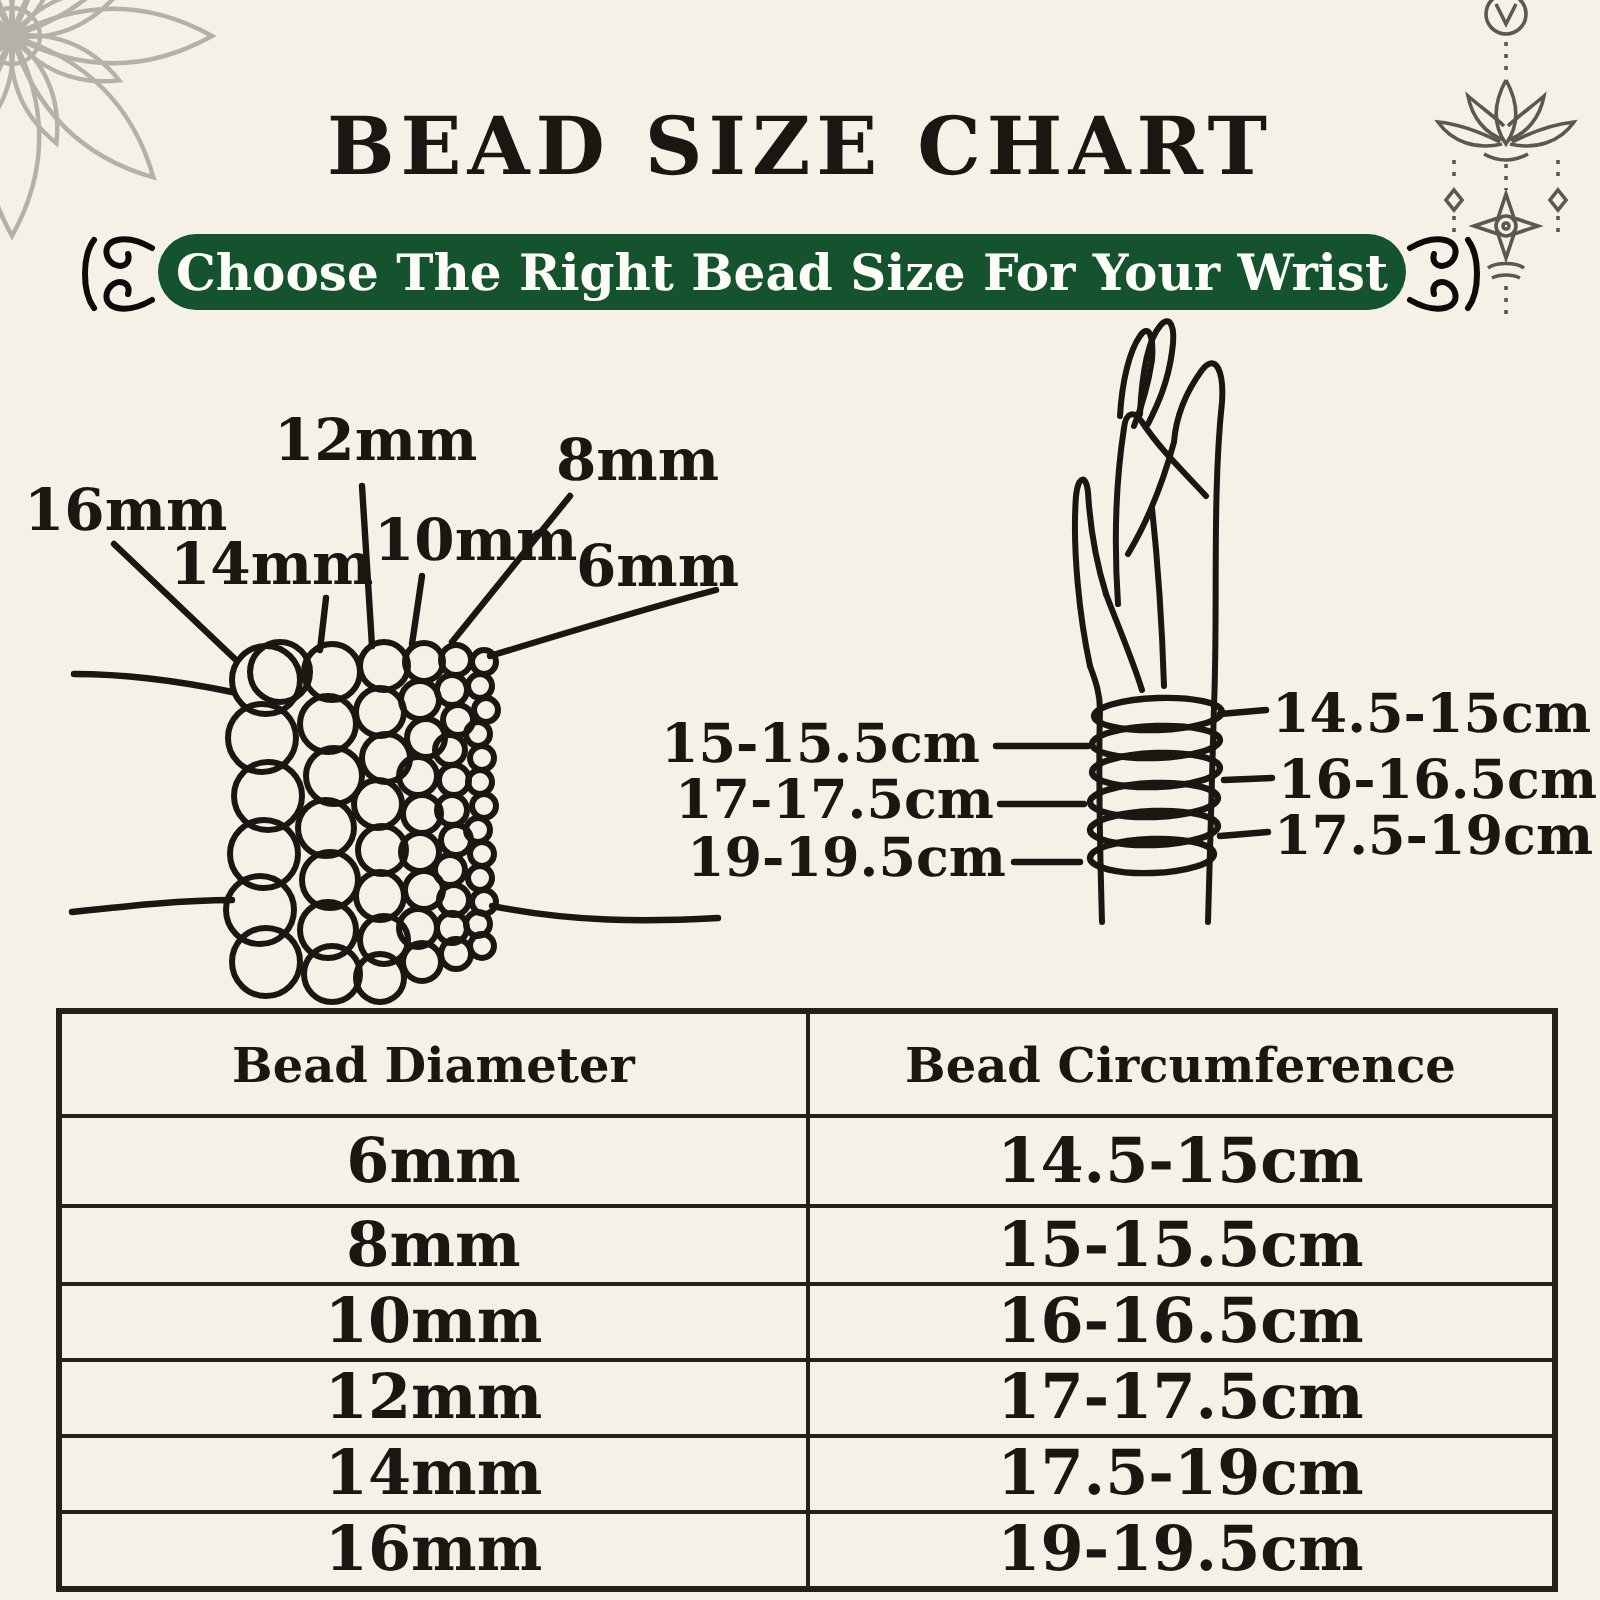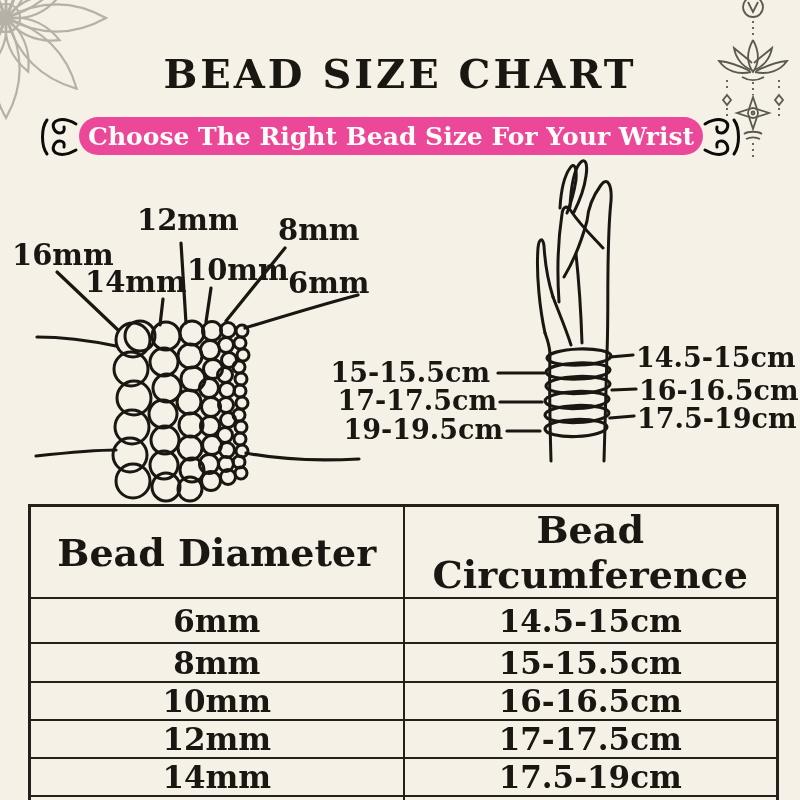--- a/index.html
+++ b/index.html
@@ -10,37 +10,37 @@
     color:#1a1713;
   }
   .canvas{position:relative;width:800px;height:800px;overflow:hidden;font-weight:bold;}
   .art{position:absolute;left:0;top:0;width:800px;height:800px;}
   .page-title{
     position:absolute;left:0;right:0;top:50px;margin:0;
     text-align:center;font-size:40px;letter-spacing:3px;font-weight:bold;
   }
   .banner{
     position:absolute;left:79px;top:117px;width:624px;height:38px;
-    background:#ec4899;border-radius:19px;
+    background:#14532d;border-radius:19px;
     display:flex;align-items:center;justify-content:center;
   }
   .banner span{
     color:#fdfcf8;font-size:25px;font-weight:bold;white-space:nowrap;letter-spacing:0;
   }
   .bead-label{position:absolute;font-size:29px;line-height:1;white-space:nowrap;}
   .cm-label{position:absolute;font-size:27px;line-height:1;white-space:nowrap;}
   .size-table{
     position:absolute;left:28px;top:504px;width:751px;
     border-collapse:collapse;table-layout:fixed;text-align:center;
     border:3px solid #24211c;
   }
   .size-table th,.size-table td{
     border:2px solid #24211c;padding:0;font-weight:bold;vertical-align:middle;
   }
-  .size-table th{font-size:38px;height:50px;}
+  .size-table th{font-size:24px;height:50px;}
   .size-table td{font-size:31px;}
   .size-table tbody tr:nth-child(1){height:45px;}
   .size-table tbody tr:nth-child(2){height:39px;}
   .size-table tbody tr:nth-child(3){height:37px;}
   .size-table tbody tr:nth-child(4){height:33px;}
   .size-table tbody tr:nth-child(5){height:33px;}
   .size-table tbody tr:nth-child(6){height:37px;}
 </style>
 </head>
 <body>

